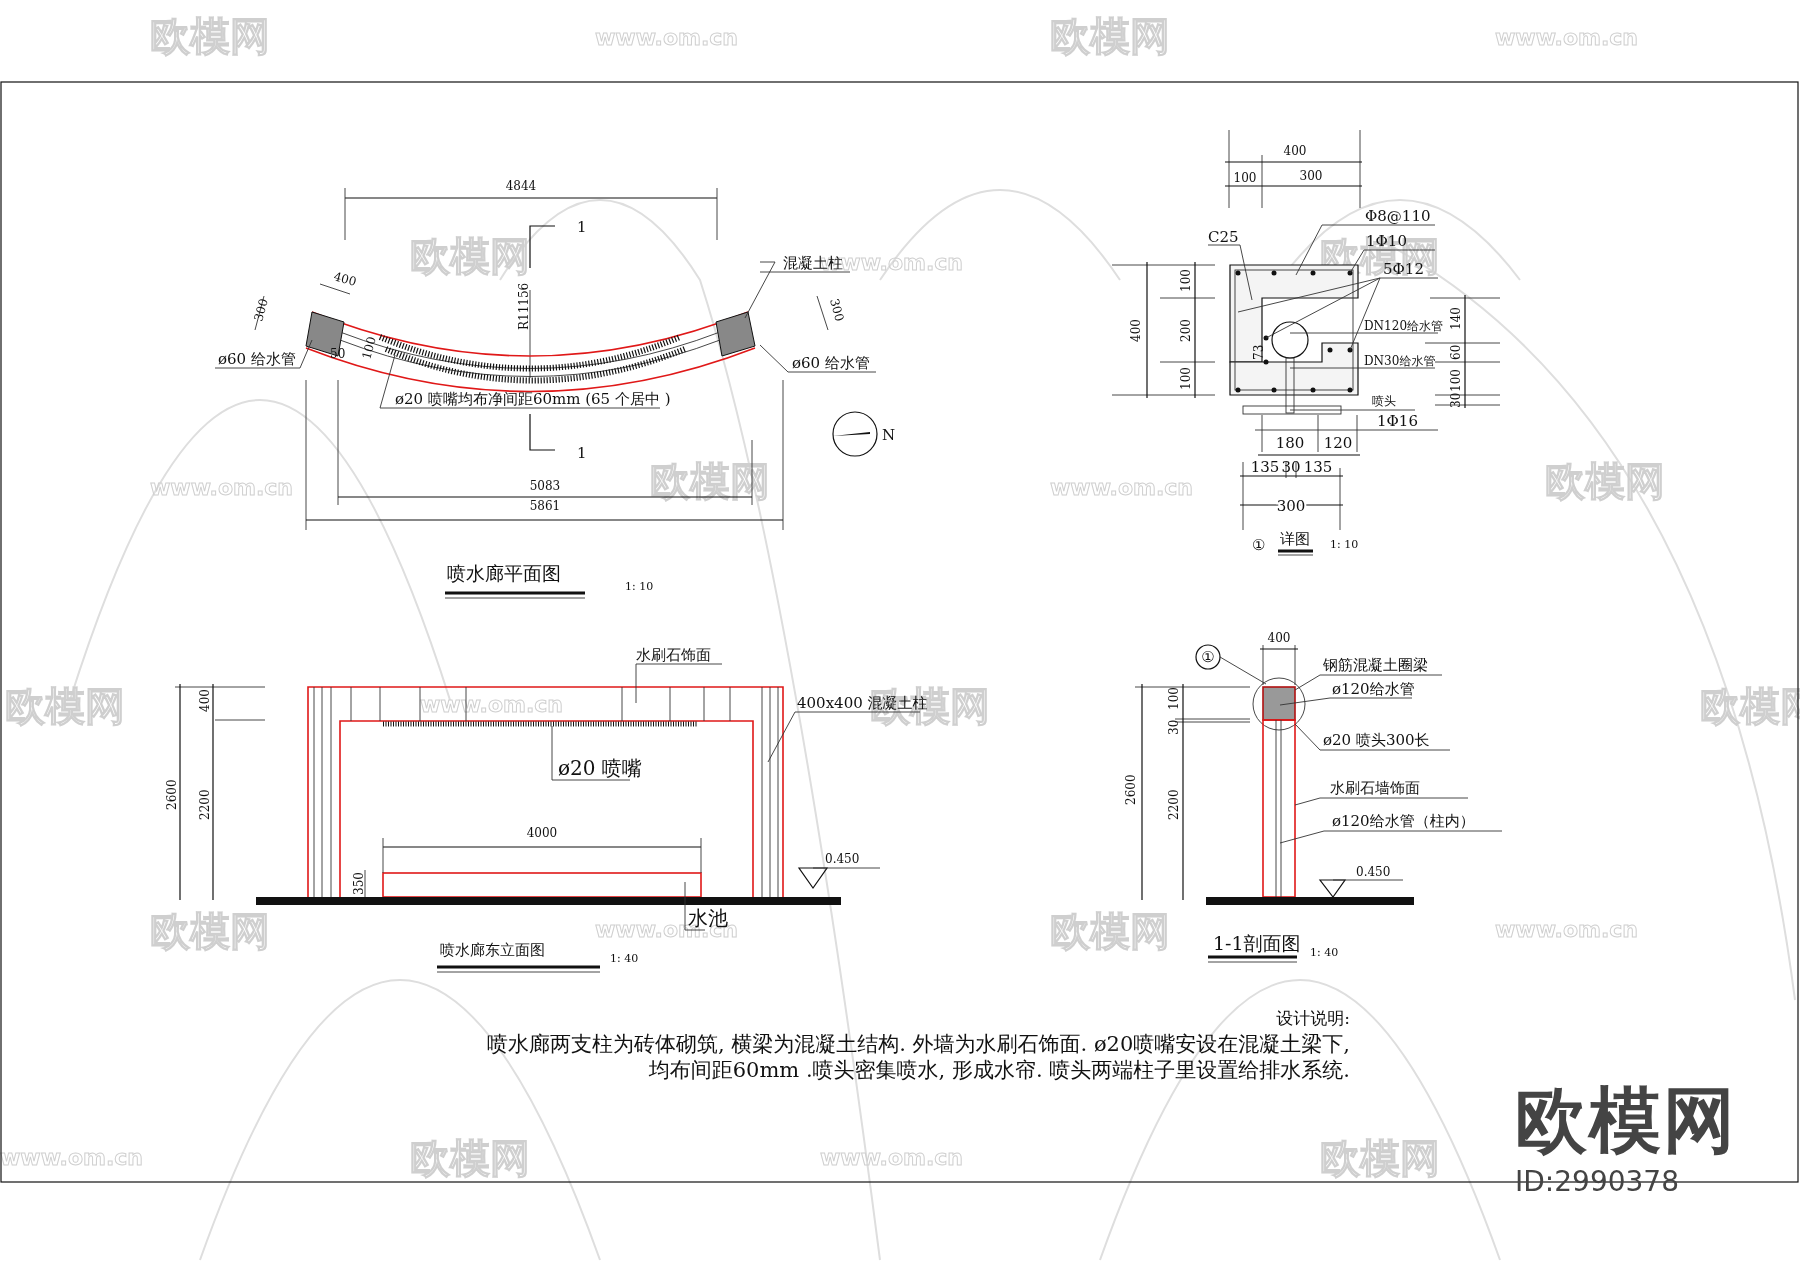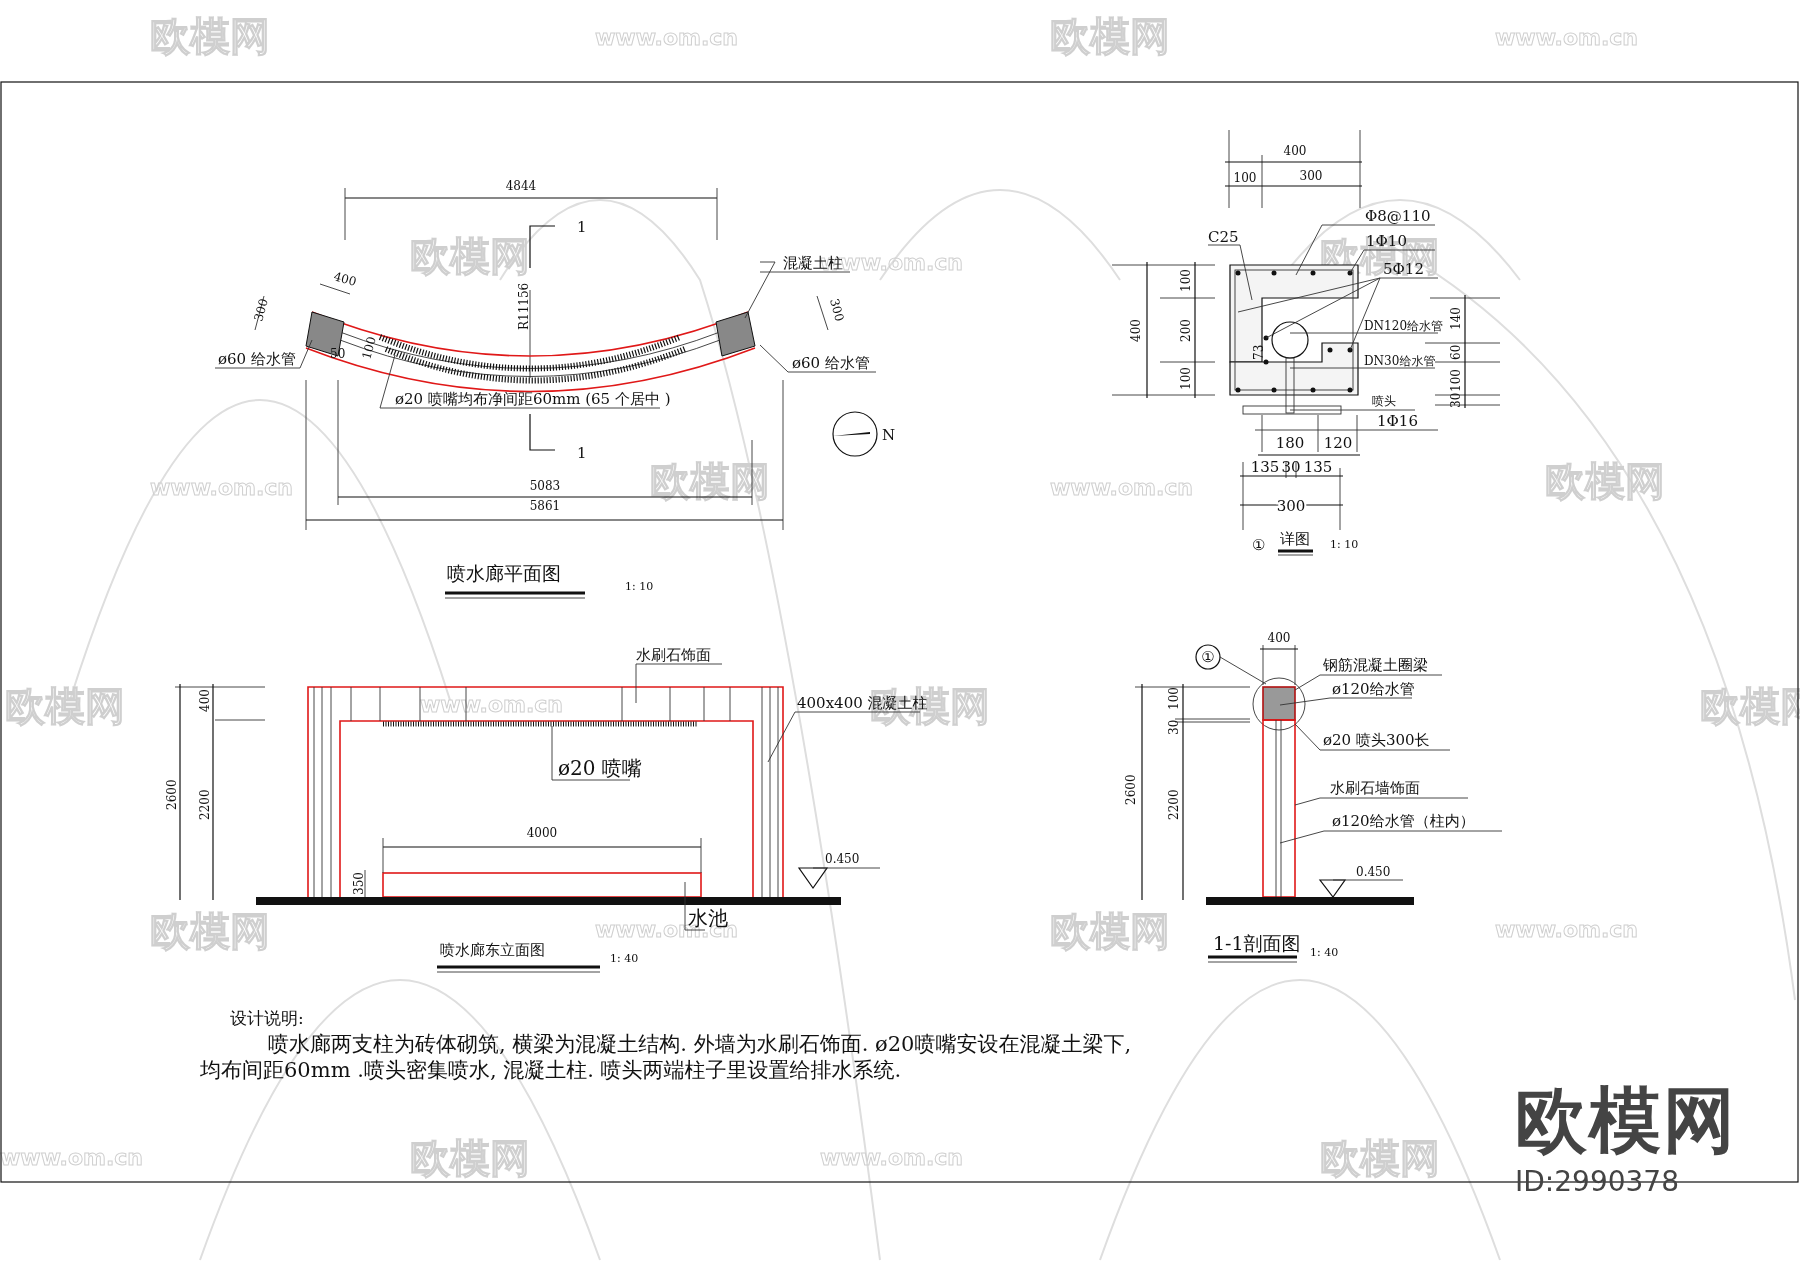--- a/index.html
+++ b/index.html
@@ -12,21 +12,21 @@
   .ln-thick { stroke: #111; stroke-width: 3; fill: none; }
   .ground { fill: #111; }
   .txt { font-family: "DejaVu Serif", "Liberation Serif", serif; fill: #111; }
   .dim { font-size: 12px; }
   .lbl { font-size: 15px; }
   .title { font-size: 19px; }
   .scale { font-size: 11px; }
   .big { font-size: 20px; }
   .wm { font-family: "DejaVu Sans", "Liberation Sans", sans-serif; fill: none; stroke: #cfcfcf; stroke-width: 1; font-weight: bold; }
   .wm-arc { stroke: #dedede; stroke-width: 2; fill: none; }
-  .notes { position: absolute; left: 200px; top: 1005px; font-size: 21px; line-height: 26px; width: 1150px; }
+  .notes { position: absolute; left: 200px; top: 1005px; font-size: 21px; line-height: 26px; width: 1150px; text-align: right; }
   .notes .h { font-size: 17px; margin-left: 30px; }
   .notes .p1 { margin-left: 68px; }
   .brand { position: absolute; left: 1515px; top: 1080px; color: #444; font-family: "DejaVu Sans", "Liberation Sans", sans-serif; }
   .brand .name { font-size: 72px; font-weight: bold; letter-spacing: 2px; line-height: 80px; }
   .brand .id { font-size: 28px; line-height: 44px; }
 </style>
 </head>
 <body>
 
 <svg width="1800" height="1264" viewBox="0 0 1800 1264">
@@ -335,19 +335,19 @@
     <text class="txt title" x="1213" y="950">1-1剖面图</text>
     <line class="ln-thick" x1="1208" y1="957" x2="1297" y2="957"></line>
     <line class="ln-thin" x1="1208" y1="962" x2="1297" y2="962"></line>
     <text class="txt scale" x="1310" y="956">1: 40</text>
   </g>
 </svg>
 
 <div class="notes">
   <div class="h">设计说明:</div>
   <div class="p1">喷水廊两支柱为砖体砌筑, 横梁为混凝土结构.   外墙为水刷石饰面. ø20喷嘴安设在混凝土梁下,</div>
-  <div>均布间距60mm .喷头密集喷水, 混凝土柱. 喷头两端柱子里设置给排水系统.</div>
+  <div>均布间距60mm .喷头密集喷水, 形成水帘. 喷头两端柱子里设置给排水系统.</div>
 </div>
 
 <div class="brand">
   <div class="name">欧模网</div>
   <div class="id">ID:2990378</div>
 </div>
 
 </body></html>

